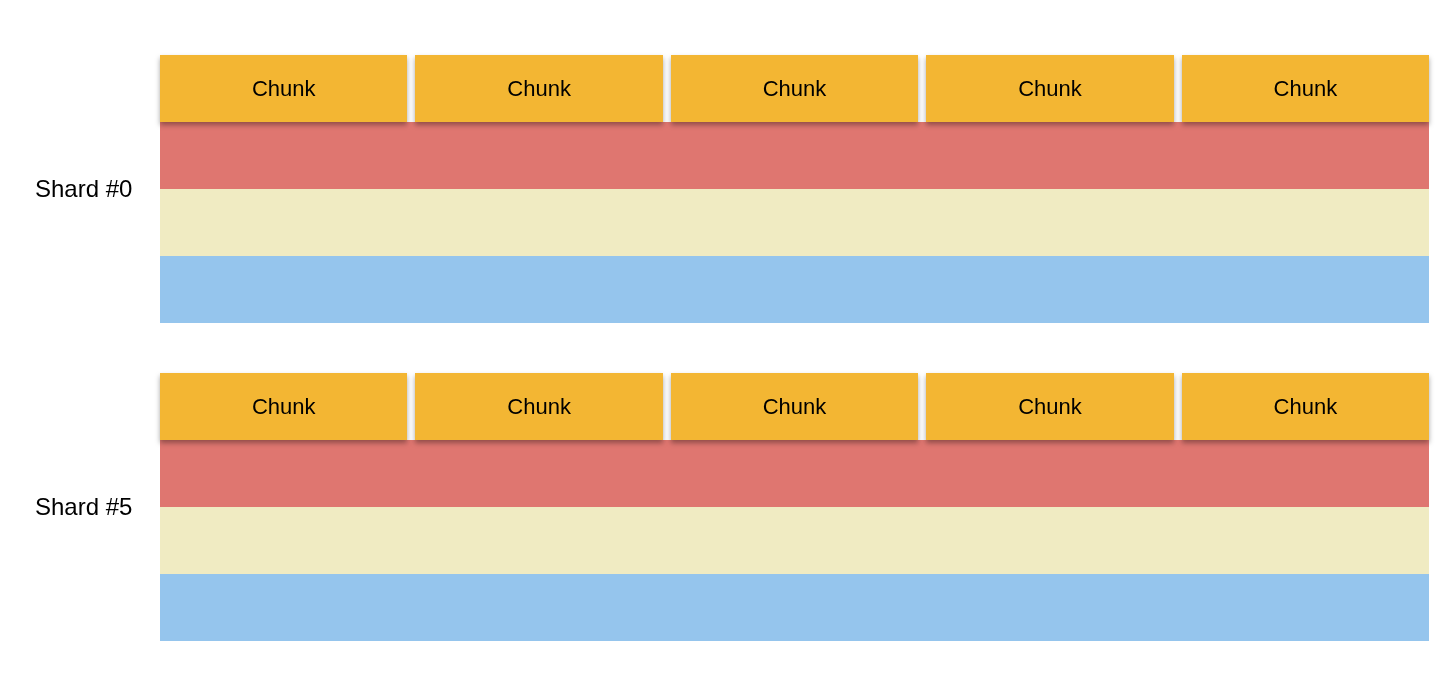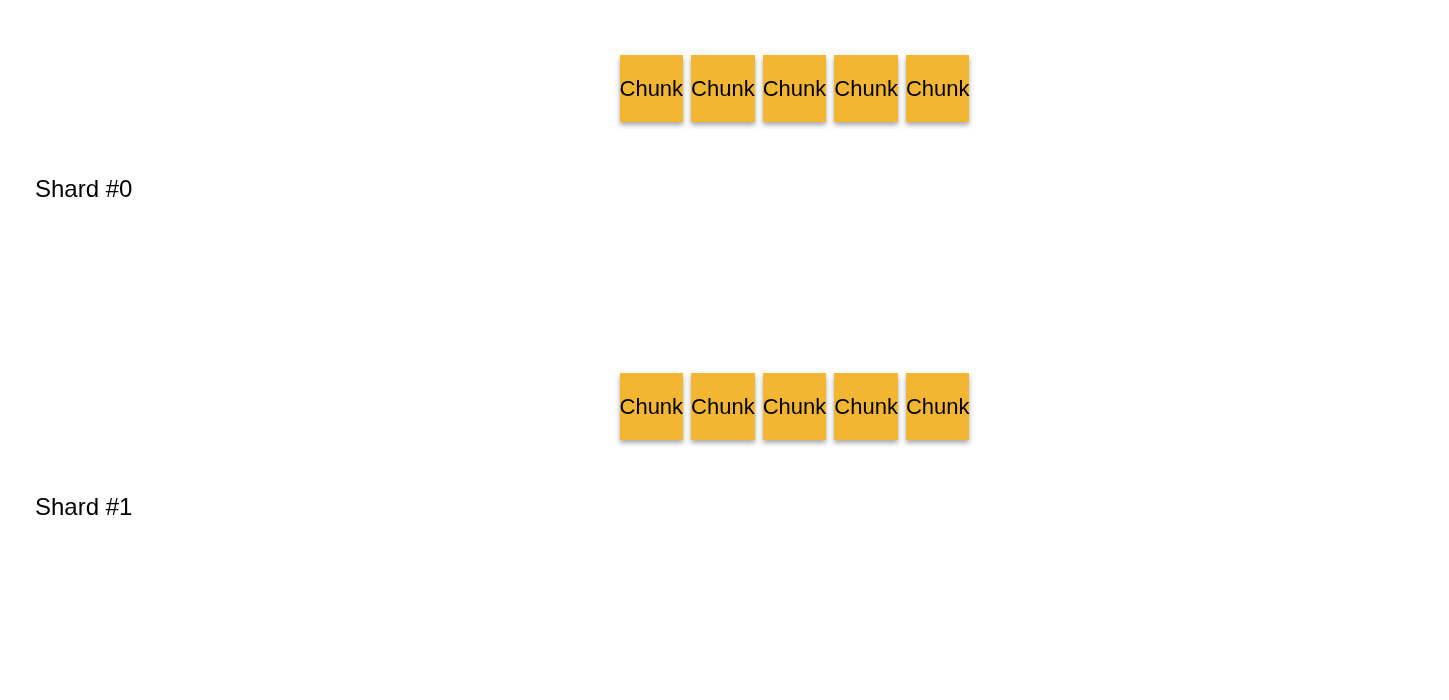--- a/index.html
+++ b/index.html
@@ -25,21 +25,20 @@
     .shard-label {
       width: 140px;
       font-size: 24px;
       color: #000;
       padding-left: 15px;
     }
     .shard-body {
       flex: 1;
       display: flex;
       flex-direction: column;
-      align-items: center;
     }
     .chunks-row {
       display: flex;
       gap: 8px;
       position: relative;
       z-index: 2;
     }
     .chunk {
       flex: 1;
       height: 67px;
@@ -69,21 +68,21 @@
         <div class="chunk" style="background: rgb(243, 182, 51);">Chunk</div>
         <div class="chunk" style="background: rgb(243, 182, 51);">Chunk</div>
       </div>
       <div class="bar bar1" style="background: rgb(223, 118, 112);"></div>
       <div class="bar bar2" style="background: rgb(240, 235, 194);"></div>
       <div class="bar bar3" style="background: rgb(149, 197, 237);"></div>
     </div>
   </div>
 
   <div class="shard">
-    <div class="shard-label">Shard #1</div>
+    <div class="shard-label">Shard #5</div>
     <div class="shard-body">
       <div class="chunks-row">
         <div class="chunk" style="background: rgb(243, 182, 51);">Chunk</div>
         <div class="chunk" style="background: rgb(243, 182, 51);">Chunk</div>
         <div class="chunk" style="background: rgb(243, 182, 51);">Chunk</div>
         <div class="chunk" style="background: rgb(243, 182, 51);">Chunk</div>
         <div class="chunk" style="background: rgb(243, 182, 51);">Chunk</div>
       </div>
       <div class="bar bar1" style="background: rgb(223, 118, 112);"></div>
       <div class="bar bar2" style="background: rgb(240, 235, 194);"></div>

